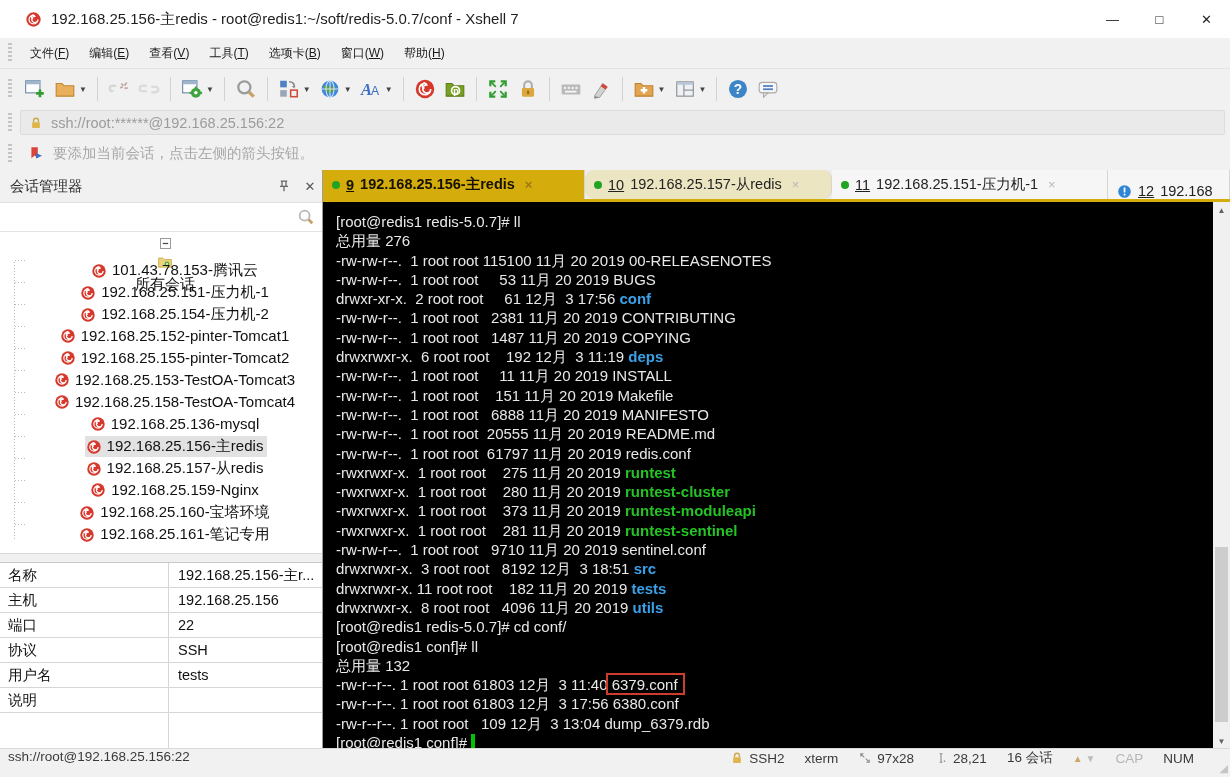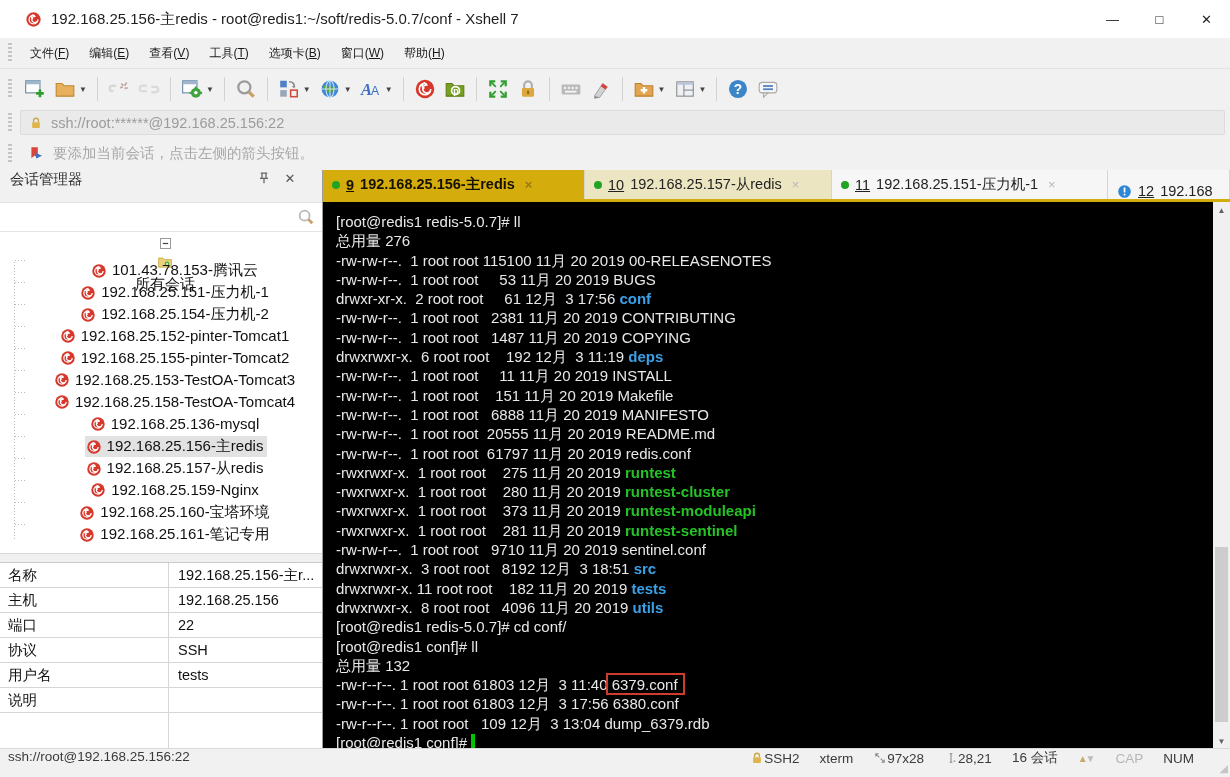--- a/index.html
+++ b/index.html
@@ -30,21 +30,21 @@
   
   .addressbar{position:absolute;top:108px;left:0;right:0;height:29px;background:#f1f1f1;display:flex;align-items:center;padding:0 5px 0 6px;}
   .addr-field{flex:1;height:23px;background:#eaeaea;border:1px solid #dcdcdc;border-radius:2px;display:flex;align-items:center;padding-left:8px;gap:8px;}
   .addr-field .url{color:#9b9b9b;font-size:14.5px;}
   
   .hintbar{position:absolute;top:137px;left:0;right:0;height:33px;background:#f1f1f1;display:flex;align-items:center;padding-left:6px;gap:8px;color:#a8a8a8;font-size:14.5px;}
   
   .main{position:absolute;top:170px;left:0;right:0;bottom:28px;display:flex;}
   
   .left-panel{width:322px;flex:0 0 322px;background:#fff;border-right:1px solid #9e9e9e;display:flex;flex-direction:column;}
-  .panel-header{height:32px;flex:0 0 32px;background:#f1f1f1;border-bottom:1px solid #e0e0e0;display:flex;align-items:flex-start;padding:0 24px 0 10px;font-size:14.5px;color:#2e2e2e;}
+  .panel-header{height:32px;flex:0 0 32px;background:#f1f1f1;border-bottom:1px solid #e0e0e0;display:flex;align-items:center;padding:0 4px 0 10px;font-size:14.5px;color:#2e2e2e;}
   .panel-hbtns{margin-left:auto;display:flex;gap:10px;align-items:center;}
   .phb{width:16px;height:16px;display:flex;align-items:center;justify-content:center;color:#555;font-size:13px;}
   .search-row{height:28px;flex:0 0 28px;background:#fff;border-bottom:1px solid #e3e3e3;position:relative;}
   .search-row .sic{position:absolute;right:7px;top:5px;width:18px;height:18px;}
   .tree{flex:0 0 315px;height:315px;overflow:hidden;padding-top:6px;font-size:15px;color:#111;position:relative;}
   .tree .vline{position:absolute;left:14px;top:30px;bottom:14px;width:1px;background:repeating-linear-gradient(to bottom,#b9b9b9 0 1px,transparent 1px 3px);}
   .trow{height:22px;display:flex;align-items:center;gap:5px;padding-left:8px;position:relative;flex-direction:column;}
   .trow .ticon{width:16px;height:16px;flex:0 0 16px;}
   .trow .sel-wrap{display:flex;align-items:center;gap:5px;padding:1px 4px 1px 1px;}
   .trow.selected .sel-wrap{background:#e2e2e2;}
@@ -80,21 +80,21 @@
   .cursor{background:#00c400;color:#00c400;}
   
   .scrollbar{position:absolute;right:0;top:0;bottom:0;width:17px;background:#f0f0f0;}
   .sb-arrow{position:absolute;left:0;width:17px;height:16px;display:flex;align-items:center;justify-content:center;font-size:8px;color:#606060;}
   .sb-arrow.up{top:0;}
   .sb-arrow.down{bottom:0;}
   .sb-thumb{position:absolute;left:2px;width:13px;top:63%;height:32%;background:#cdcdcd;}
   
   .statusbar{position:absolute;left:0;right:0;bottom:0;height:28px;background:#f1f1f1;border-top:1px solid #d9d9d9;display:flex;align-items:flex-start;font-size:13.5px;color:#3a3a3a;padding:0 8px;}
   .sb-right{margin-left:auto;display:flex;align-items:center;gap:20px;padding-right:28px;}
-  .sb-item{display:flex;align-items:center;}
+  .sb-item{display:flex;align-items:center;gap:5px;}
   .sb-item.dim{color:#b6b6b6;}
   .sb-ic{width:14px;height:14px;}
   .grip{position:absolute;right:2px;bottom:2px;color:#c6c6c6;font-size:11px;}
   .arr-up{color:#c9a86a;font-size:10px;}
   .arr-dn{color:#bdbdbd;font-size:10px;margin-left:-2px;}
 </style>
 </head>
 <body>
 
 <div class="titlebar">
@@ -567,21 +567,21 @@
   </div>
 
   <div class="right-area">
     <div class="tabbar" id="tabbar">
         <div class="tab active" style="width: 243px; flex: 0 0 243px;">
           <span class="dot" style="background: rgb(33, 164, 33);"></span>
           <span class="tnum"><u>9</u></span>
           <span>192.168.25.156-主redis</span>
           <span class="tclose">×</span>
         </div>
-        <div class="tab recent" style="width: 228px; flex: 0 0 228px;">
+        <div class="tab recent" style="width: 228px; flex: 0 0 228px; border-radius: 9px;">
           <span class="dot" style="background: rgb(33, 164, 33);"></span>
           <span class="tnum"><u>10</u></span>
           <span>192.168.25.157-从redis</span>
           <span class="tclose">×</span>
         </div>
         <div class="tab normal" style="width: 257px; flex: 0 0 257px;">
           <span class="dot" style="background: rgb(33, 164, 33);"></span>
           <span class="tnum"><u>11</u></span>
           <span>192.168.25.151-压力机-1</span>
           <span class="tclose">×</span>

